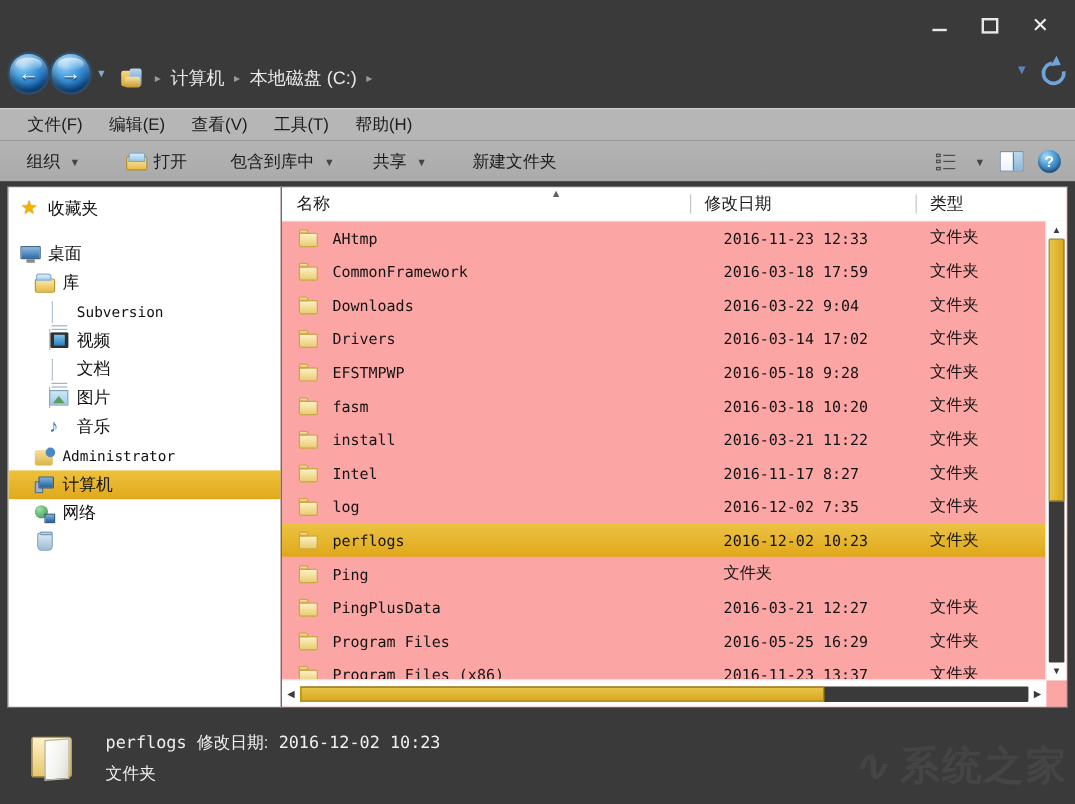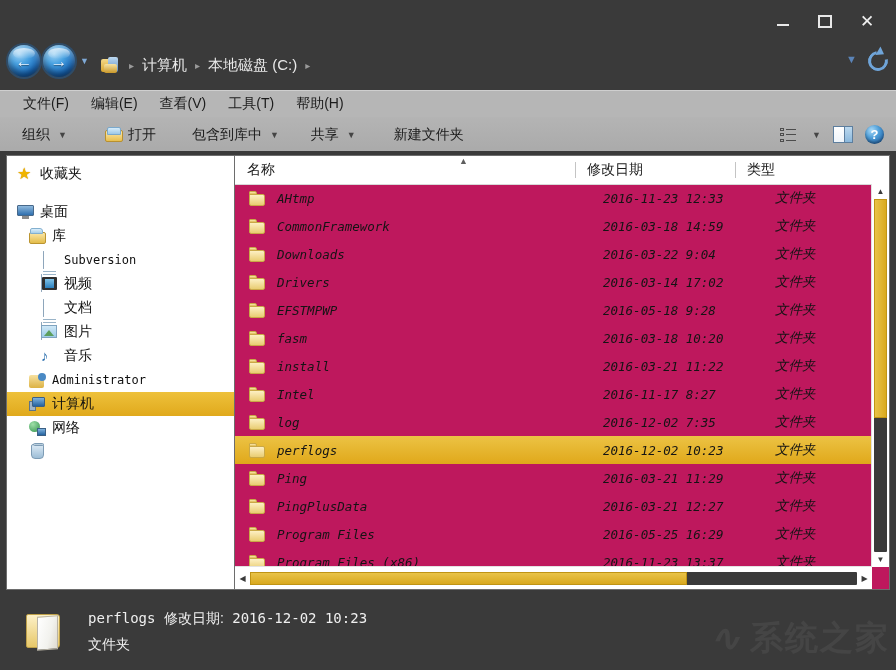--- a/index.html
+++ b/index.html
@@ -138,34 +138,34 @@
      background:linear-gradient(#7fb2de,#24639f);border:1px solid #3b5f84;box-sizing:border-box;}
   .i-cp .sq{position:absolute;left:0;top:1px;width:16px;height:13px;border-radius:2px;
      background:linear-gradient(#d8e9f6,#a6c8e2);border:1px solid #7a9cbb;box-sizing:border-box;}
   .i-cp .sq:after{content:"";position:absolute;left:2px;top:2px;width:6px;height:6px;border-radius:50%;background:#2f6fae;}
   .i-bin{position:absolute;left:2px;top:0px;width:13px;height:15px;border-radius:2px 2px 4px 4px;
      background:linear-gradient(#dceaf5,#9dbdd6);border:1px solid #7e9cb5;box-sizing:border-box;}
   .i-bin:after{content:"";position:absolute;left:1px;top:-2px;width:11px;height:3px;border-radius:2px;
      background:#b9cedd;border:1px solid #7e9cb5;box-sizing:border-box;}
 
   
-  .listwrap{flex:1;background:#be185d;border:1px solid #6d6d6d;margin:4px 6px 4px 0;
+  .listwrap{flex:1;background:#fca5a5;border:1px solid #6d6d6d;margin:4px 6px 4px 0;
      position:relative;overflow:hidden;box-sizing:border-box;}
   .colhead{height:28px;background:#fff;display:flex;align-items:center;position:relative;
      border-bottom:1px solid #d8d8d8;}
   .ch{font-size:14px;color:#1a1a1a;display:flex;align-items:center;height:28px;box-sizing:border-box;
      cursor:pointer;position:relative;}
   .ch .sep{position:absolute;left:0;top:6px;bottom:6px;width:1px;background:#c4c4c4;}
   .ch span{padding-left:12px;}
   .ch-name{width:340px;}
   .ch-date{width:160px;}
-  .ch-type{flex:1;}
+  .ch-type{flex:1;margin-left:28px;}
   .sortarrow{position:absolute;left:212px;top:0px;color:#5e5e5e;font-size:9px;}
 
-  .rows{position:absolute;left:0;right:0;top:28px;bottom:22px;overflow:hidden;font-style:italic;}
+  .rows{position:absolute;left:0;right:0;top:28px;bottom:22px;overflow:hidden;}
   .row{height:28px;display:flex;align-items:center;font-size:13.5px;color:#141414;cursor:default;}
   .row.sel{background:linear-gradient(#ecc344,#e0a81a);}
   .rfold{width:17px;height:15px;position:relative;margin-left:14px;flex:none;}
   .rfold .fb{position:absolute;left:0;bottom:0;width:16px;height:12px;border-radius:1px 2px 2px 2px;
      background:linear-gradient(#fdf0c4,#e9cd72);border:1px solid #c9a847;box-sizing:border-box;}
   .rfold .ft{position:absolute;left:0;top:0px;width:8px;height:4px;border-radius:1px 2px 0 0;
      background:linear-gradient(#fbe9b4,#ddb94f);border:1px solid #c9a847;box-sizing:border-box;}
   .rname{width:314px;padding-left:11px;font-family:"DejaVu Sans Mono","Liberation Mono",monospace;
      font-size:12.5px;white-space:nowrap;overflow:hidden;}
   .rdate{width:160px;padding-left:12px;font-family:"DejaVu Sans Mono","Liberation Mono",monospace;font-size:12.5px;}
@@ -426,21 +426,21 @@
             <span class="rname">AHtmp</span>
             <span class="rdate">2016-11-23 12:33</span>
             <span class="rtype">文件夹</span>
           </div>
           <div class="row">
             <span class="rfold">
               <span class="fb"></span>
               <span class="ft"></span>
             </span>
             <span class="rname">CommonFramework</span>
-            <span class="rdate">2016-03-18 14:59</span>
+            <span class="rdate">2016-03-18 17:59</span>
             <span class="rtype">文件夹</span>
           </div>
           <div class="row">
             <span class="rfold">
               <span class="fb"></span>
               <span class="ft"></span>
             </span>
             <span class="rname">Downloads</span>
             <span class="rdate">2016-03-22 9:04</span>
             <span class="rtype">文件夹</span>
@@ -507,21 +507,20 @@
             <span class="rname">perflogs</span>
             <span class="rdate">2016-12-02 10:23</span>
             <span class="rtype">文件夹</span>
           </div>
           <div class="row">
             <span class="rfold">
               <span class="fb"></span>
               <span class="ft"></span>
             </span>
             <span class="rname">Ping</span>
-            <span class="rdate">2016-03-21 11:29</span>
             <span class="rtype">文件夹</span>
           </div>
           <div class="row">
             <span class="rfold">
               <span class="fb"></span>
               <span class="ft"></span>
             </span>
             <span class="rname">PingPlusData</span>
             <span class="rdate">2016-03-21 12:27</span>
             <span class="rtype">文件夹</span>

